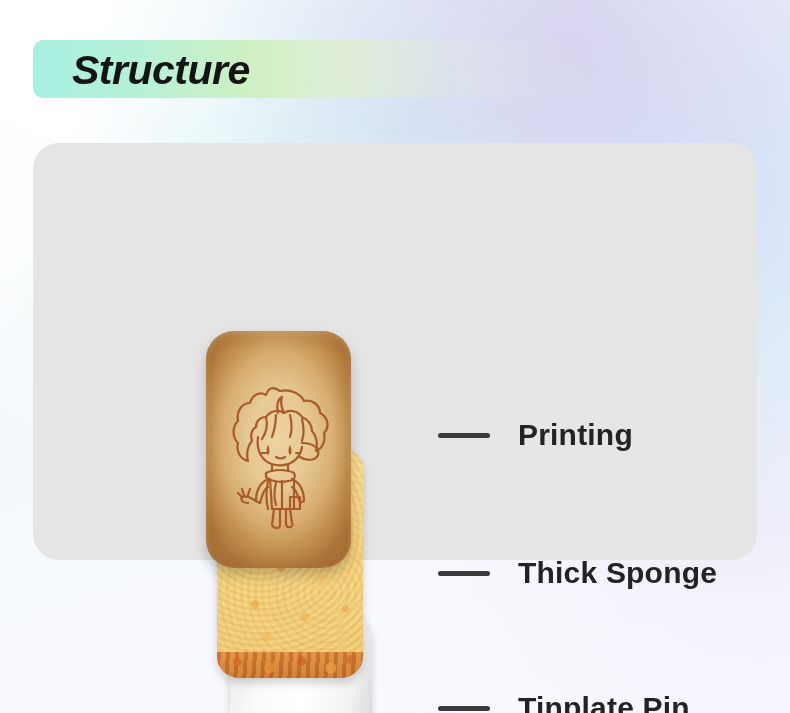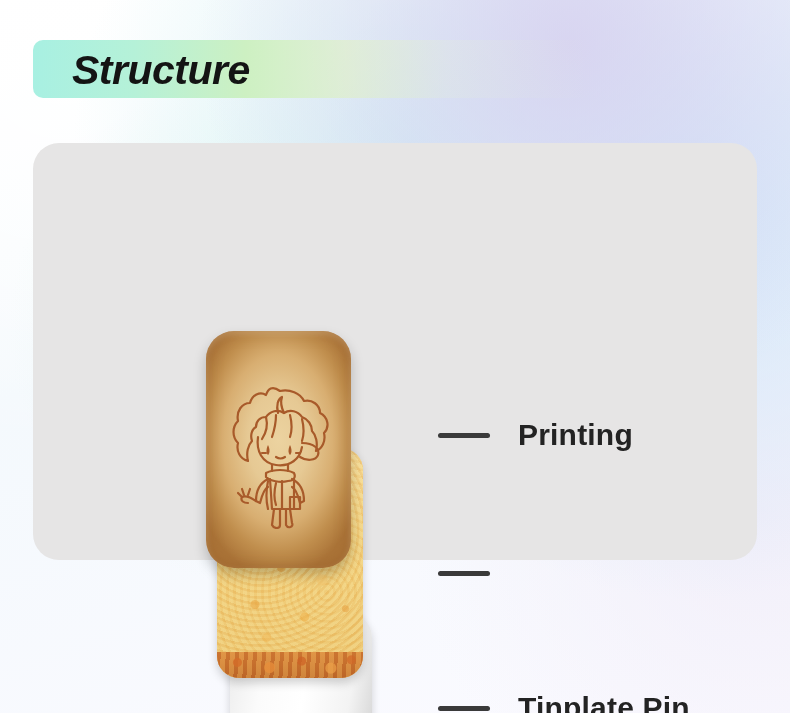--- a/index.html
+++ b/index.html
@@ -271,20 +271,21 @@
 
   </div>
 
   <div class="legend-row" id="row-printing">
     <span class="legend-dash"></span>
     <span class="legend-label">Printing</span>
   </div>
 
   <div class="legend-row" id="row-sponge">
     <span class="legend-dash"></span>
+    <span class="legend-label">Thick Sponge</span>
   </div>
 
   <div class="legend-row" id="row-pin">
     <span class="legend-dash"></span>
     <span class="legend-label">Tinplate Pin</span>
   </div>
 
 </div>
 
 </body></html>

